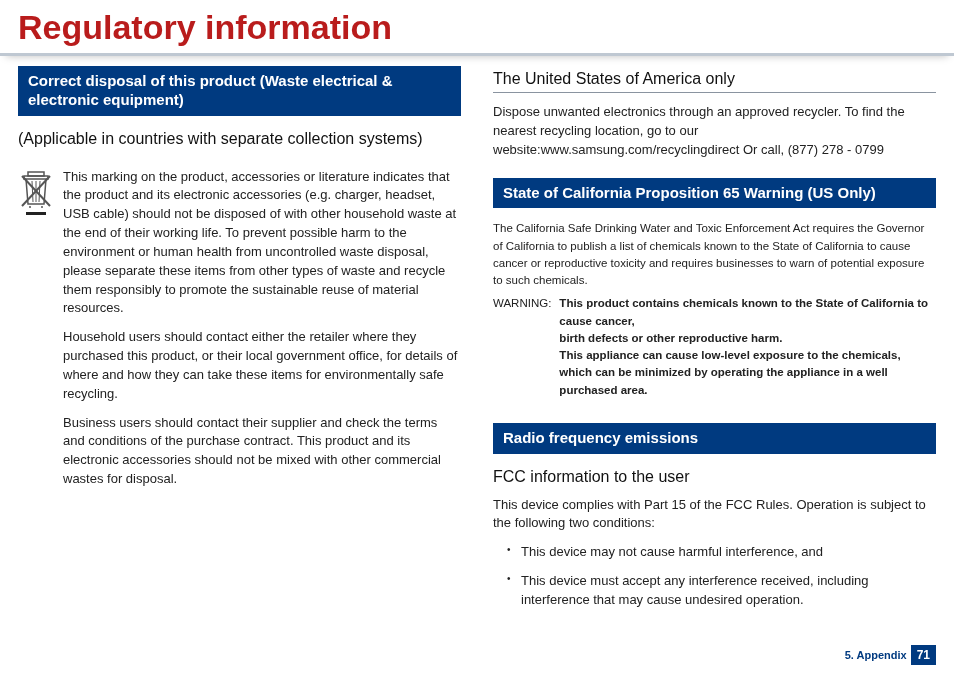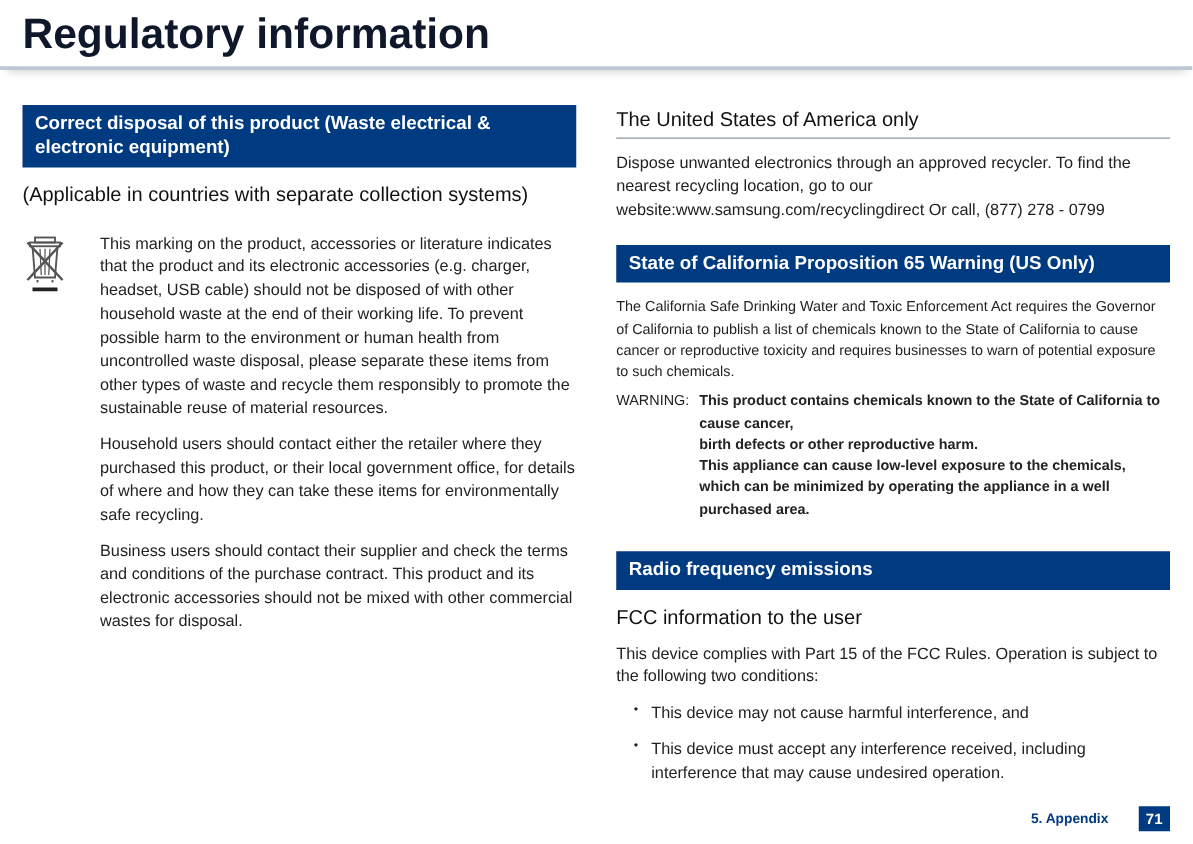--- a/index.html
+++ b/index.html
@@ -8,25 +8,24 @@
       width: 954px;
       height: 675px;
       background: #fff;
       color: #222;
       position: relative;
       padding: 0;
     }
     .page-title {
       font-size: 34px;
       font-weight: 700;
-      color: #0f172a;
+      color: #b91c1c;
       padding: 8px 0 6px 18px;
       border-bottom: 3px solid #bfc8d2;
       box-shadow: 0 6px 8px -6px rgba(0,0,0,0.25);
-      margin-bottom: 18px;
     }
     .columns {
       display: flex;
       gap: 32px;
       padding: 0 18px;
     }
     .col { flex: 1; min-width: 0; }
     .section-bar {
       background: #003a80;
       color: #fff;
@@ -40,21 +39,21 @@
       font-weight: 400;
       font-size: 16px;
       margin: 14px 0 10px 0;
       color: #111;
     }
     .sub-underline {
       border-bottom: 1px solid #8a94a0;
       padding-bottom: 4px;
       margin-bottom: 10px;
     }
-    .disposal-row { display: flex; gap: 22px; }
+    .disposal-row { display: flex; gap: 5px; }
     .disposal-icon { flex: 0 0 40px; padding-top: 2px; }
     .disposal-paras { flex: 1; }
     .para {
       font-size: 13px;
       line-height: 1.45;
       margin-bottom: 10px;
       color: #222;
     }
     .small-para {
       font-size: 11.5px;
@@ -81,21 +80,21 @@
       top: 0;
       color: #222;
       font-size: 10px;
     }
     .footer {
       position: absolute;
       bottom: 10px;
       right: 18px;
       display: flex;
       align-items: center;
-      gap: 24px;
+      gap: 4px;
     }
     .footer-label {
       color: #003a80;
       font-weight: 700;
       font-size: 11px;
     }
     .page-num {
       background: #003a80;
       color: #fff;
       font-weight: 700;

